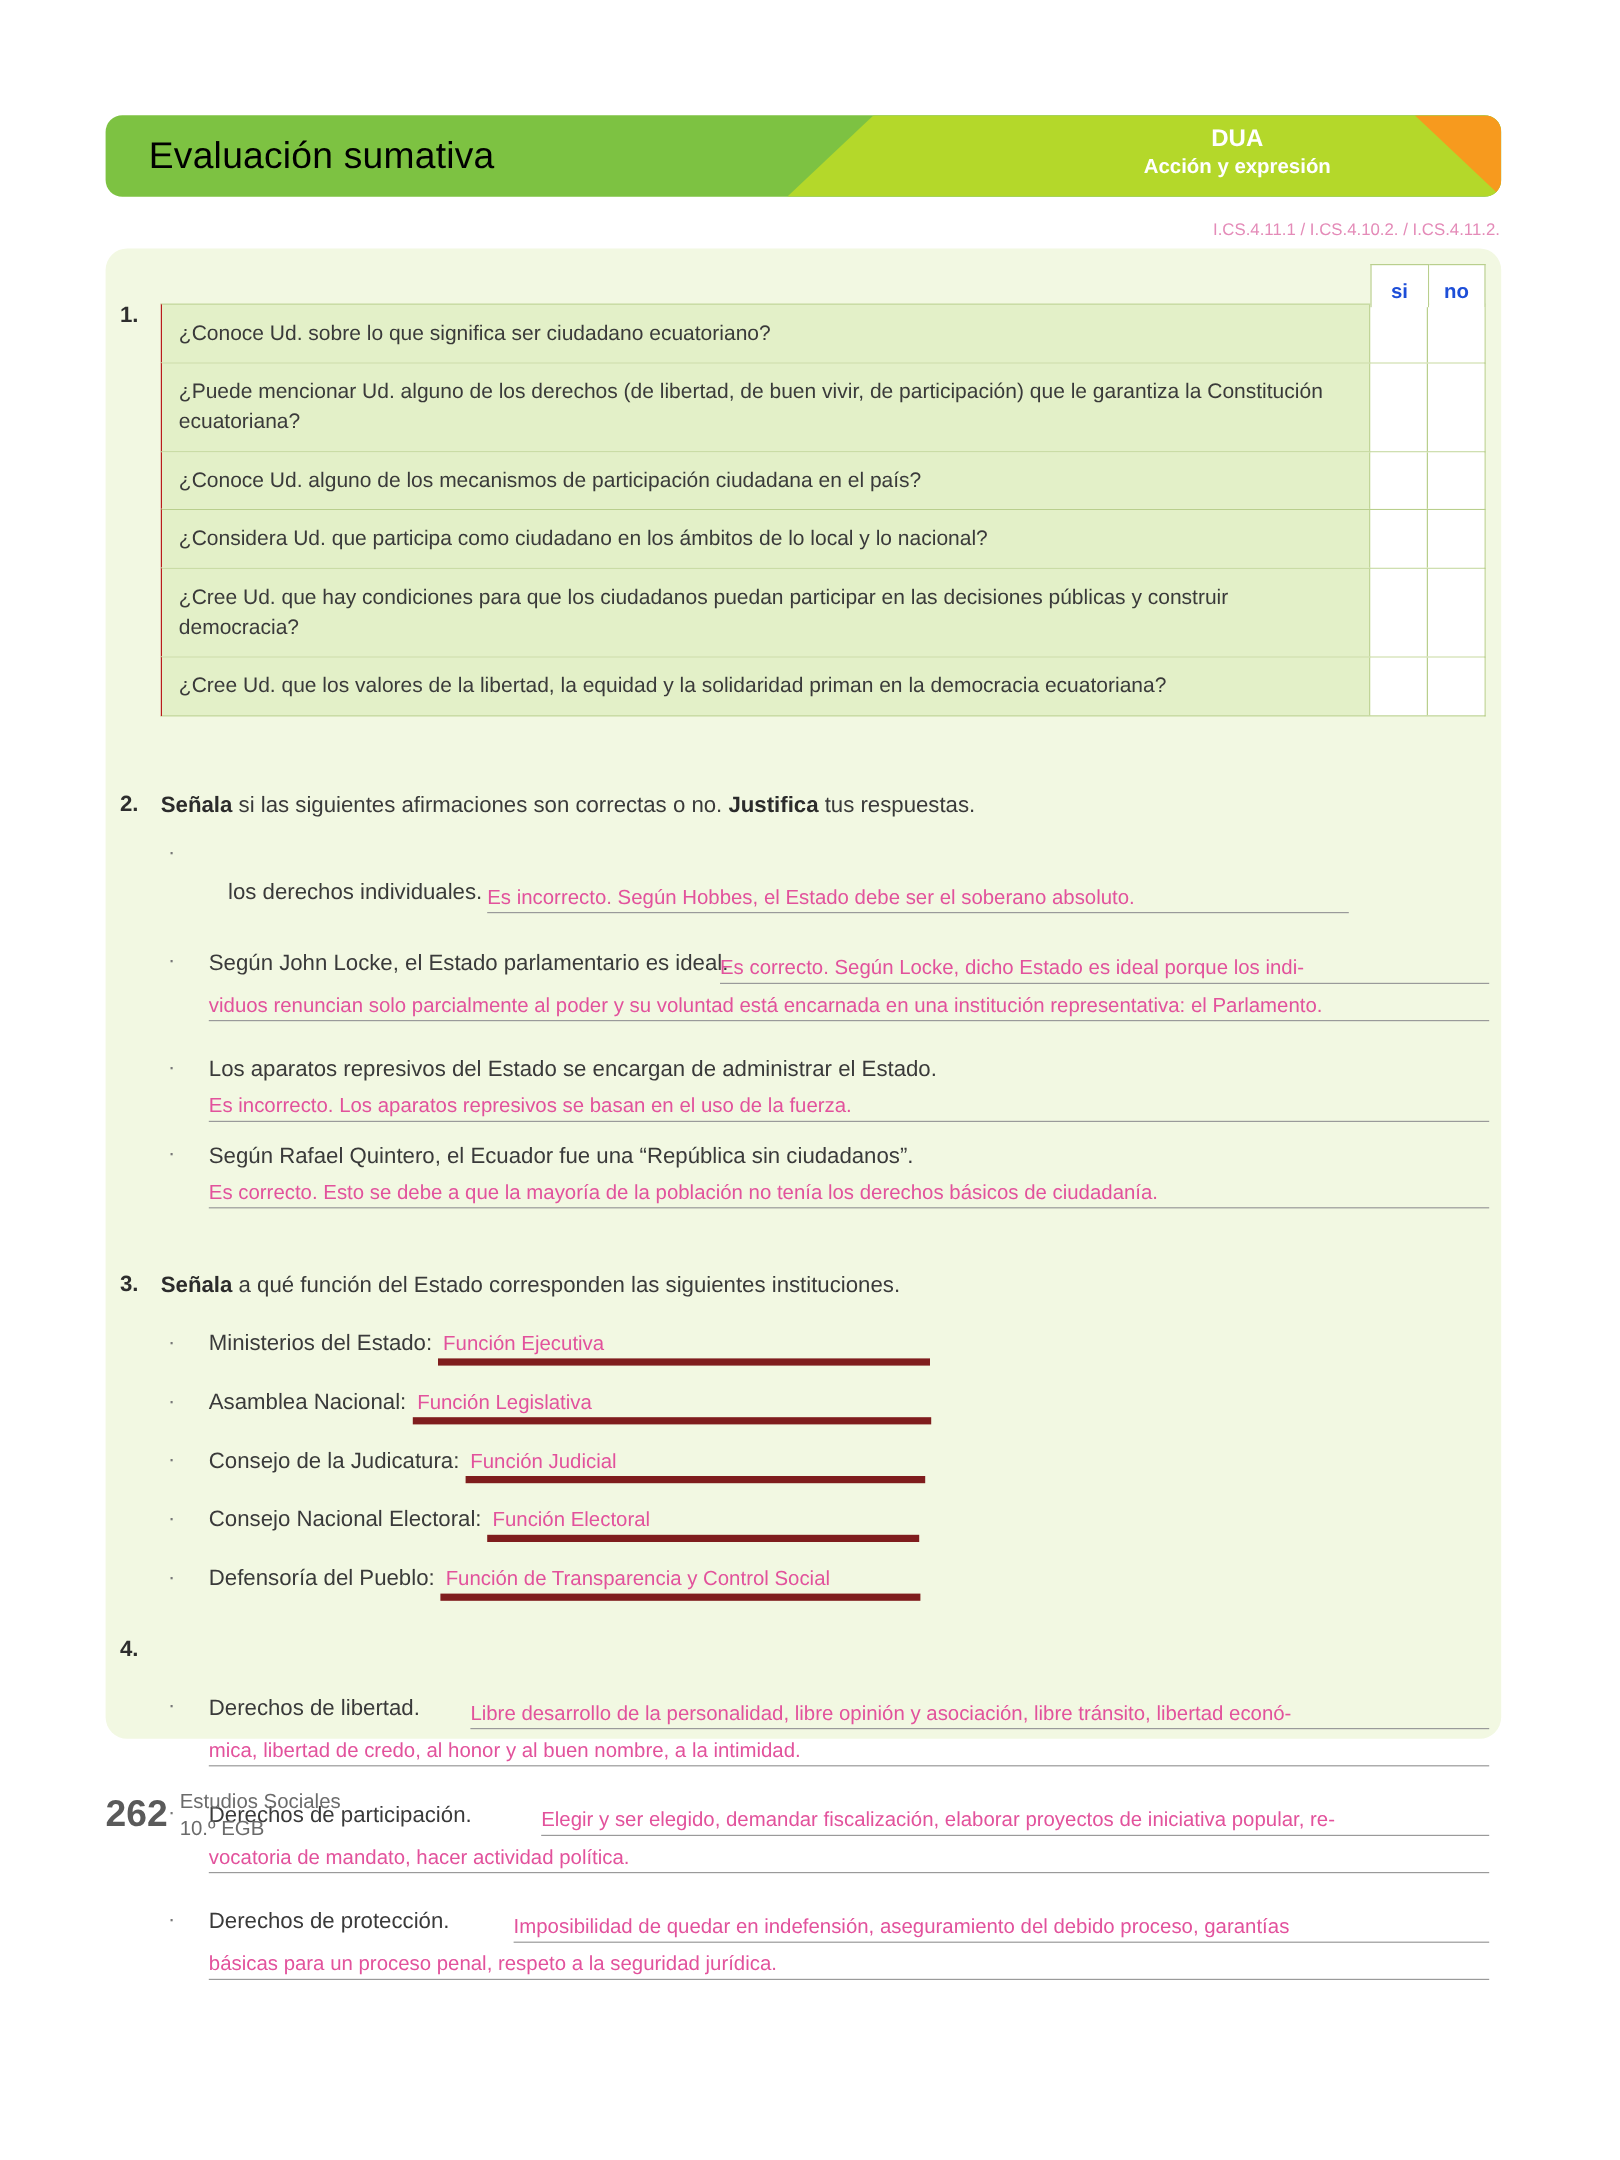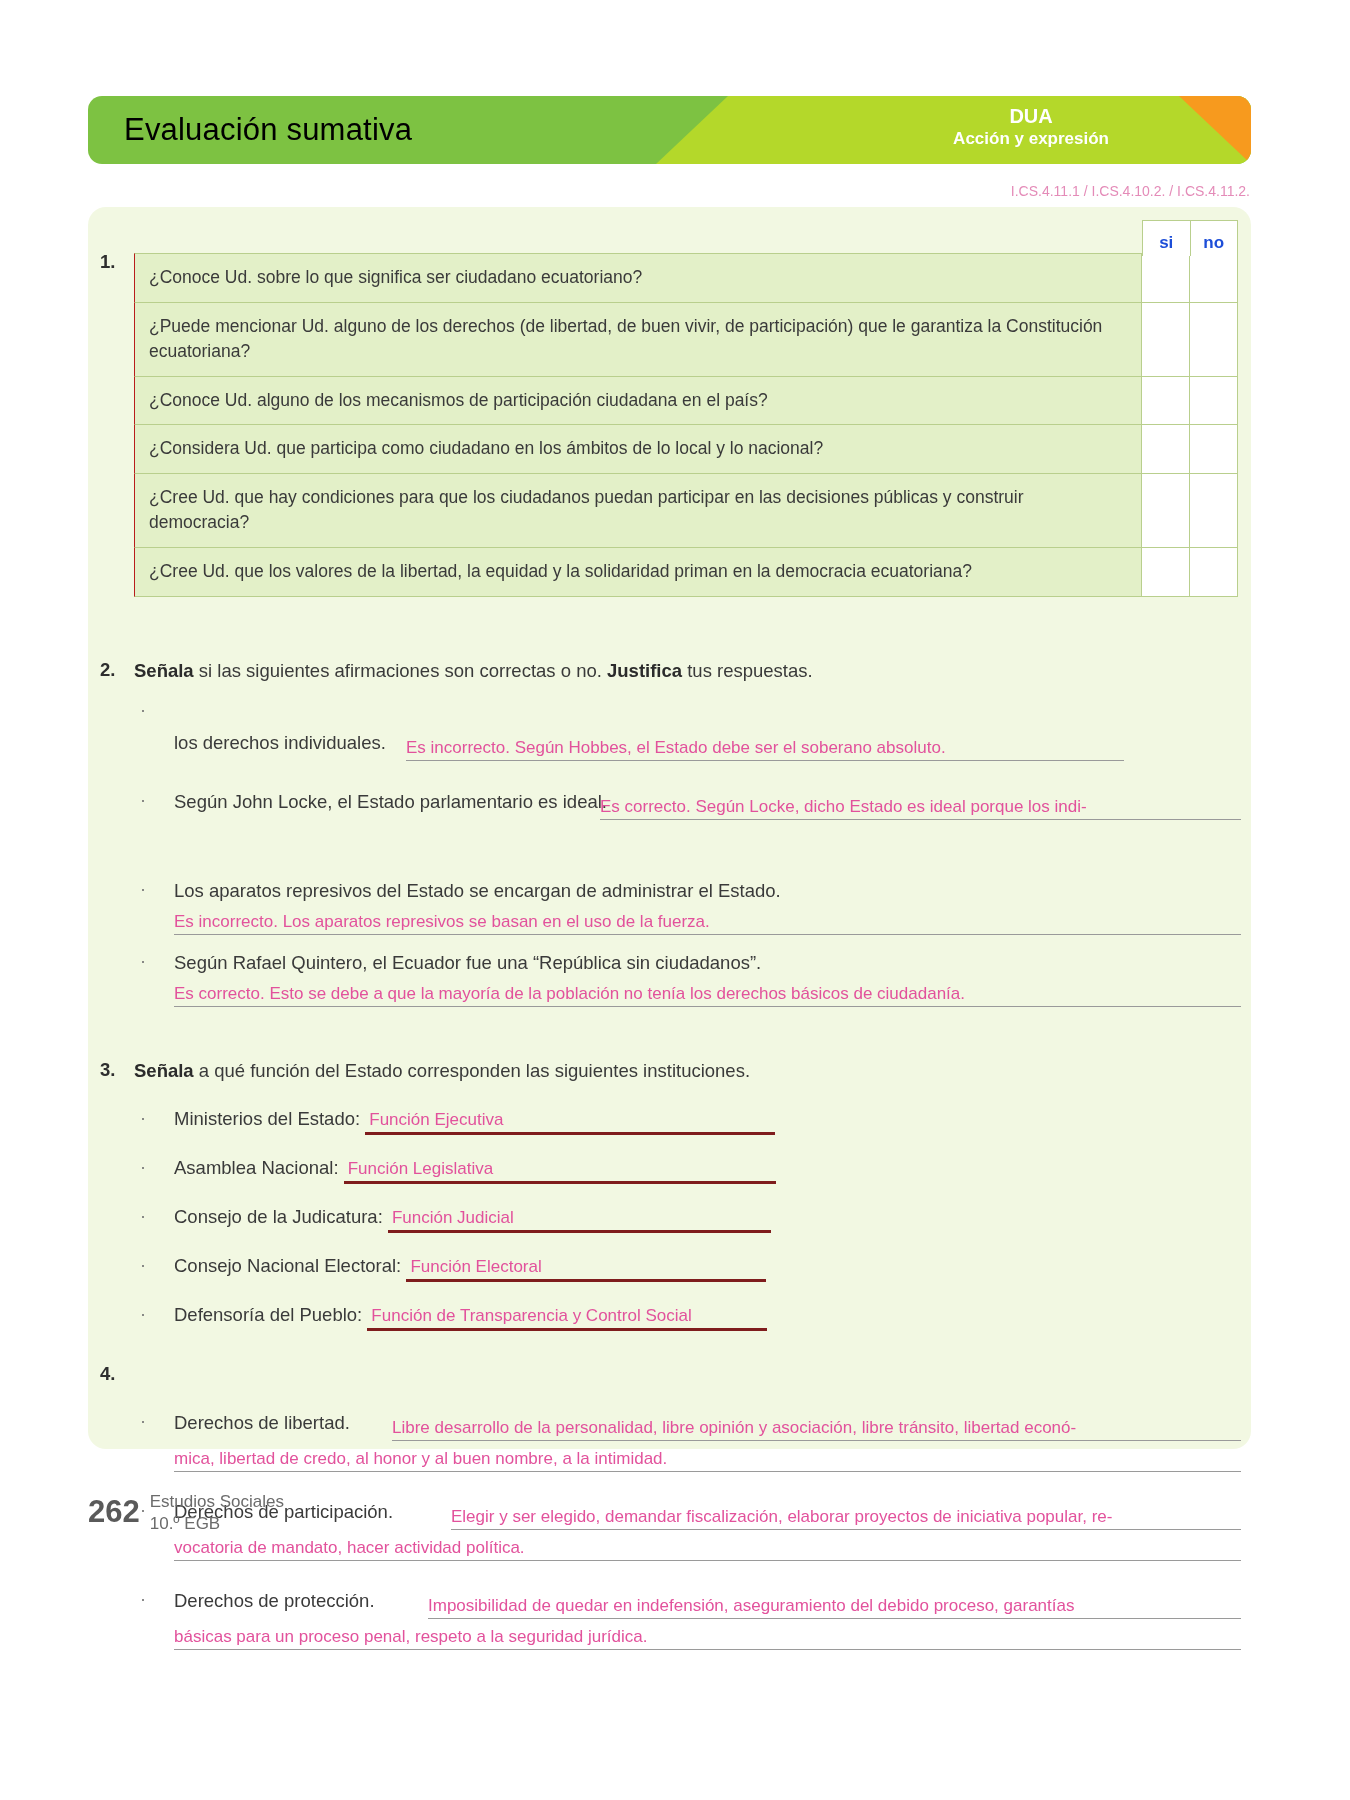--- a/index.html
+++ b/index.html
@@ -185,21 +185,21 @@
 
   
   .fillrow {
     position: absolute;
     font-size: 18.5px;
     color: #3a3a3a;
     white-space: nowrap;
   }
   .fillrow .blank {
     display: inline-block;
-    border-bottom: 3px solid #7f1d1d;
+    border-bottom: 6px solid #7f1d1d;
     color: #e2529c;
     font-size: 17px;
     padding: 0 4px 2px 4px;
     vertical-align: baseline;
     box-sizing: border-box;
   }
 
   
   .footer {
     position: absolute;
@@ -283,30 +283,31 @@
       <div class="sbox"></div>
     </div>
   </div>
 
   <div class="qnum" style="left:100px; top:659px;">2.</div>
   <div class="qtext" style="left:134px; top:659px; width:1000px;">
     <b>Señala</b><span> si las siguientes afirmaciones son correctas o no. </span><b>Justifica</b><span> tus respuestas.</span>
   </div>
 
   <div class="bullet" style="left:140px; top:700px;">·</div>
-  <div class="qtext" style="left:174px; top:731px;">
+  <div class="qtext" style="left:190px; top:731px;">
     <span>los derechos individuales.</span>
   </div>
   <div class="ansline" style="left:406px; top:737px; width:718px;">Es incorrecto. Según Hobbes, el Estado debe ser el soberano absoluto.</div>
 
   <div class="bullet" style="left:140px; top:790px;">·</div>
   <div class="qtext" style="left:174px; top:790px;">
     <span>Según John Locke, el Estado parlamentario es ideal.</span>
   </div>
   <div class="ansline" style="left:600px; top:796px; width:641px;">Es correcto. Según Locke, dicho Estado es ideal porque los indi-</div>
+  <div class="ansline" style="left:174px; top:827px; width:1067px;">viduos renuncian solo parcialmente al poder y su voluntad está encarnada en una institución representativa: el Parlamento.</div>
 
   <div class="bullet" style="left:140px; top:879px;">·</div>
   <div class="qtext" style="left:174px; top:879px;">Los aparatos represivos del Estado se encargan de administrar el Estado.</div>
   <div class="ansline" style="left:174px; top:911px; width:1067px;">Es incorrecto. Los aparatos represivos se basan en el uso de la fuerza.</div>
 
   <div class="bullet" style="left:140px; top:951px;">·</div>
   <div class="qtext" style="left:174px; top:951px;text-align:center;">Según Rafael Quintero, el Ecuador fue una “República sin ciudadanos”.</div>
   <div class="ansline" style="left:174px; top:983px; width:1067px;">Es correcto. Esto se debe a que la mayoría de la población no tenía los derechos básicos de ciudadanía.</div>
 
   <div class="qnum" style="left:100px; top:1059px;">3.</div>

